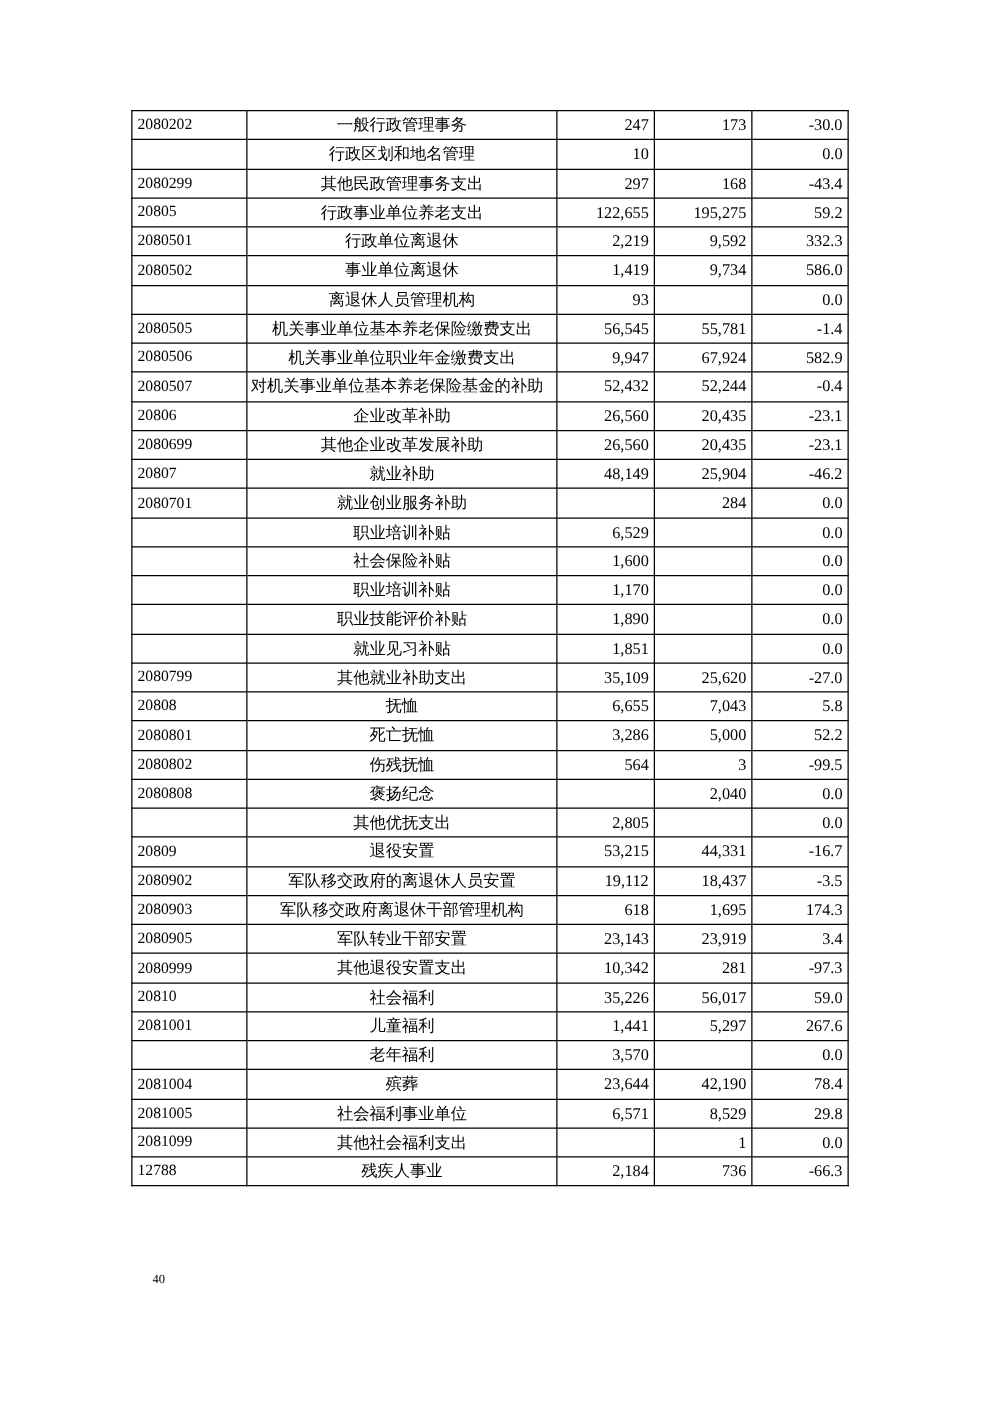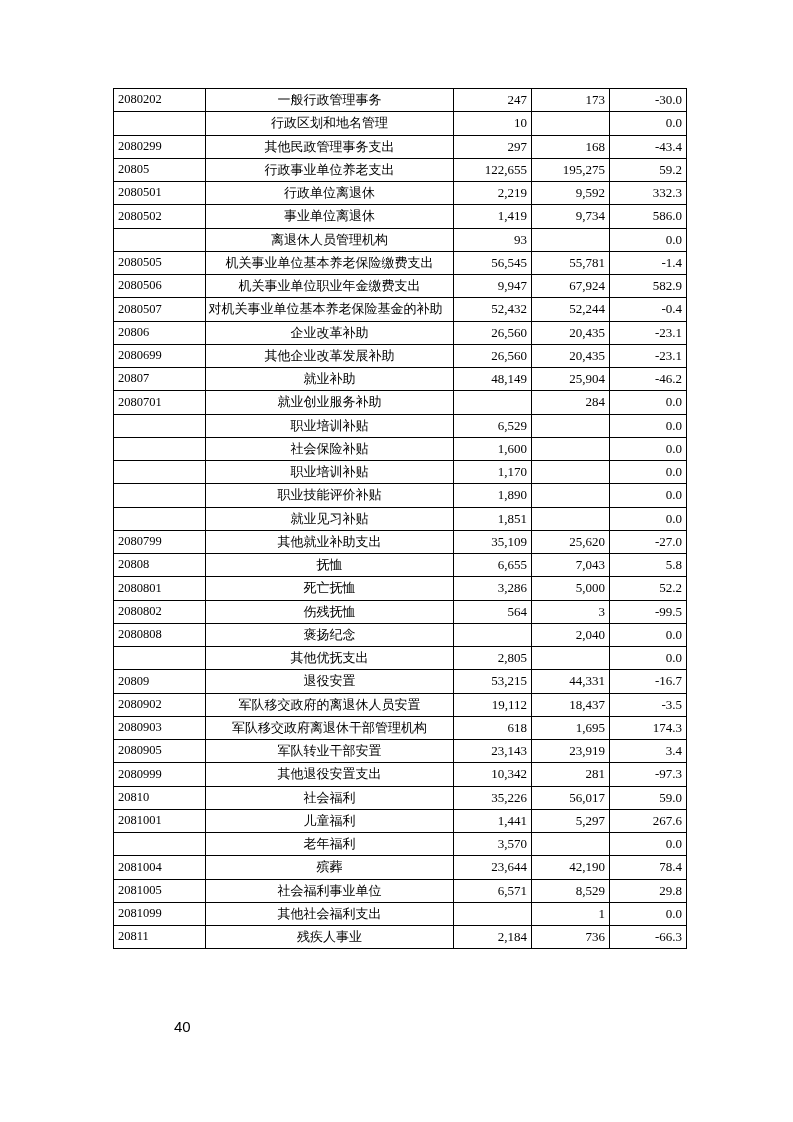--- a/index.html
+++ b/index.html
@@ -9,21 +9,21 @@
   }
   body {
     width: 793px;
     height: 1122px;
     font-family: "Liberation Serif", "DejaVu Serif", serif;
     color: #000000;
     position: relative;
   }
   .page {
     position: absolute;
-    left: 8px;
+    left: 0;
     top: 0;
     width: 669px;
     height: 1122px;
     box-sizing: border-box;
   }
   .table-wrap {
     position: absolute;
     left: 105px;
     top: 88px;
     width: 573px;
@@ -64,23 +64,22 @@
   }
   
   .ind1 { padding-left: 84px; }
   .ind2 { padding-left: 76px; }
   .ind-wrap { padding-left: 84px; text-indent: -8px; }
 
   .page-number {
     position: absolute;
     left: 122px;
     top: 1018px;
-    font-size: 15px;
-    font-family: Liberation Sans, sans-serif;
-    margin-left: 44px;
+    font-size: 10px;
+    font-family: Liberation Serif, serif;
   }
 </style>
 </head>
 <body>
 
 <div class="page">
 
   <div class="table-wrap">
     <table class="budget">
       <colgroup>
@@ -337,21 +336,21 @@
             <td class="num">29.8</td>
           </tr>
           <tr>
             <td class="code">2081099</td>
             <td class="name ind1">其他社会福利支出</td>
             <td class="num"></td>
             <td class="num">1</td>
             <td class="num">0.0</td>
           </tr>
           <tr>
-            <td class="code">20811</td>
+            <td class="code">12788</td>
             <td class="name ind2">残疾人事业</td>
             <td class="num">2,184</td>
             <td class="num">736</td>
             <td class="num">-66.3</td>
           </tr>
         </tbody>
     </table>
   </div>
 
   <div class="page-number">40</div>

